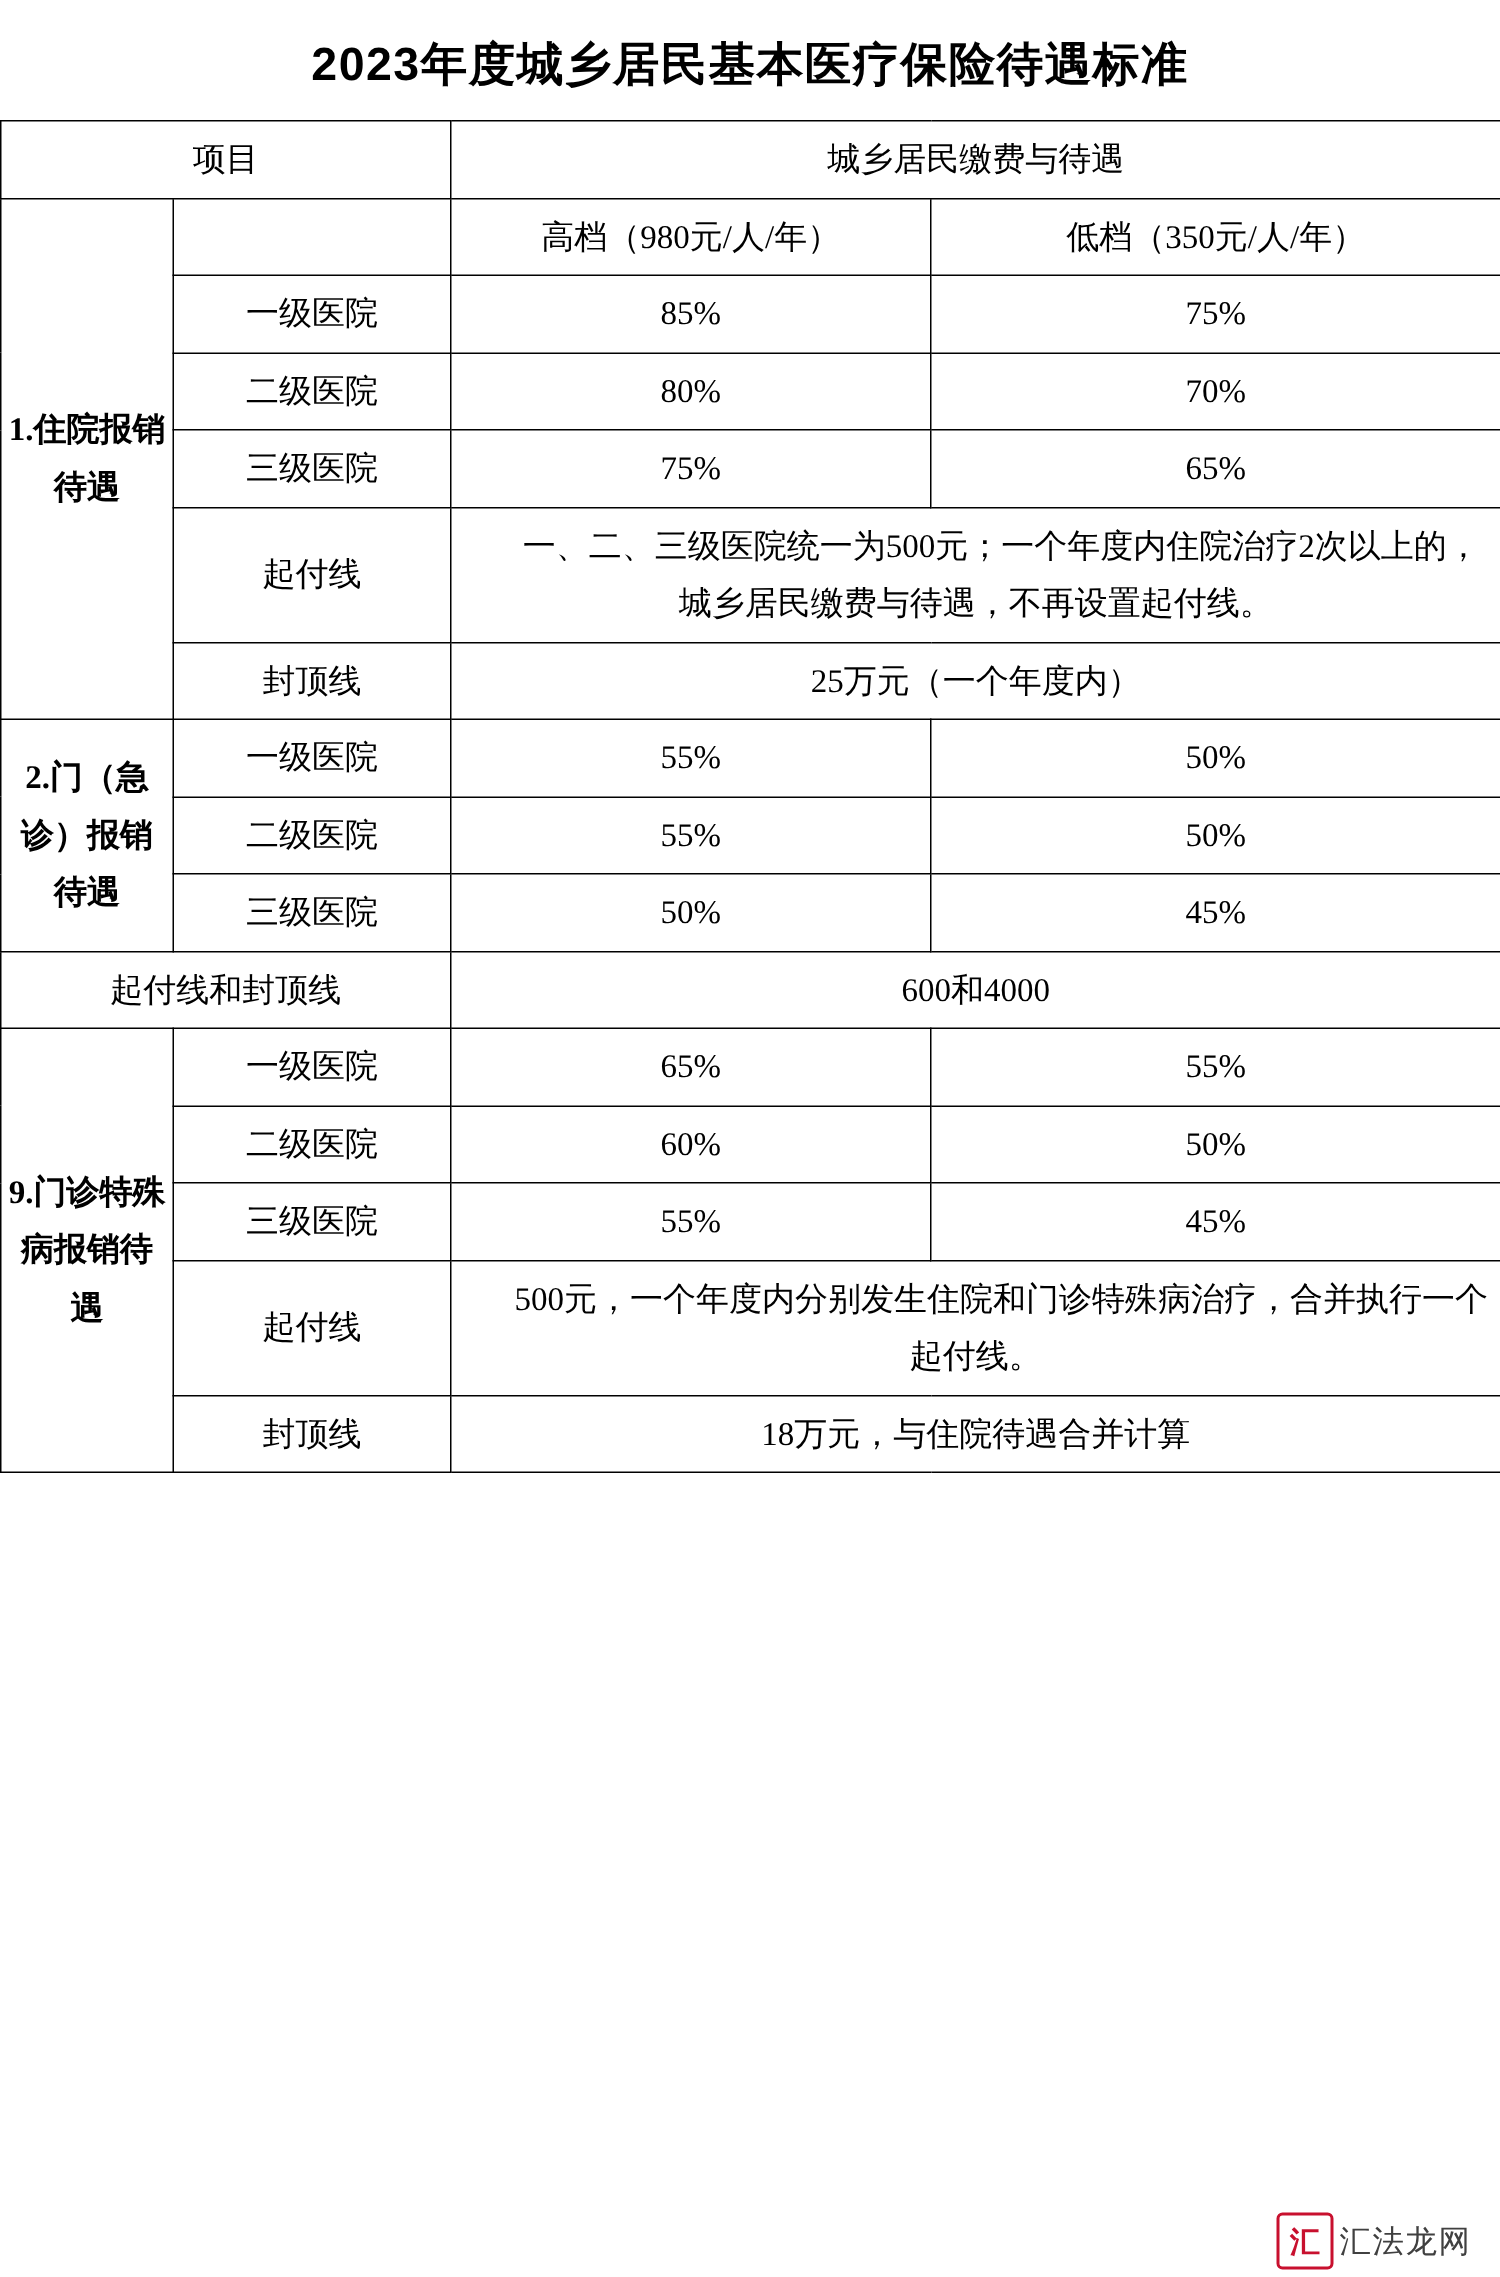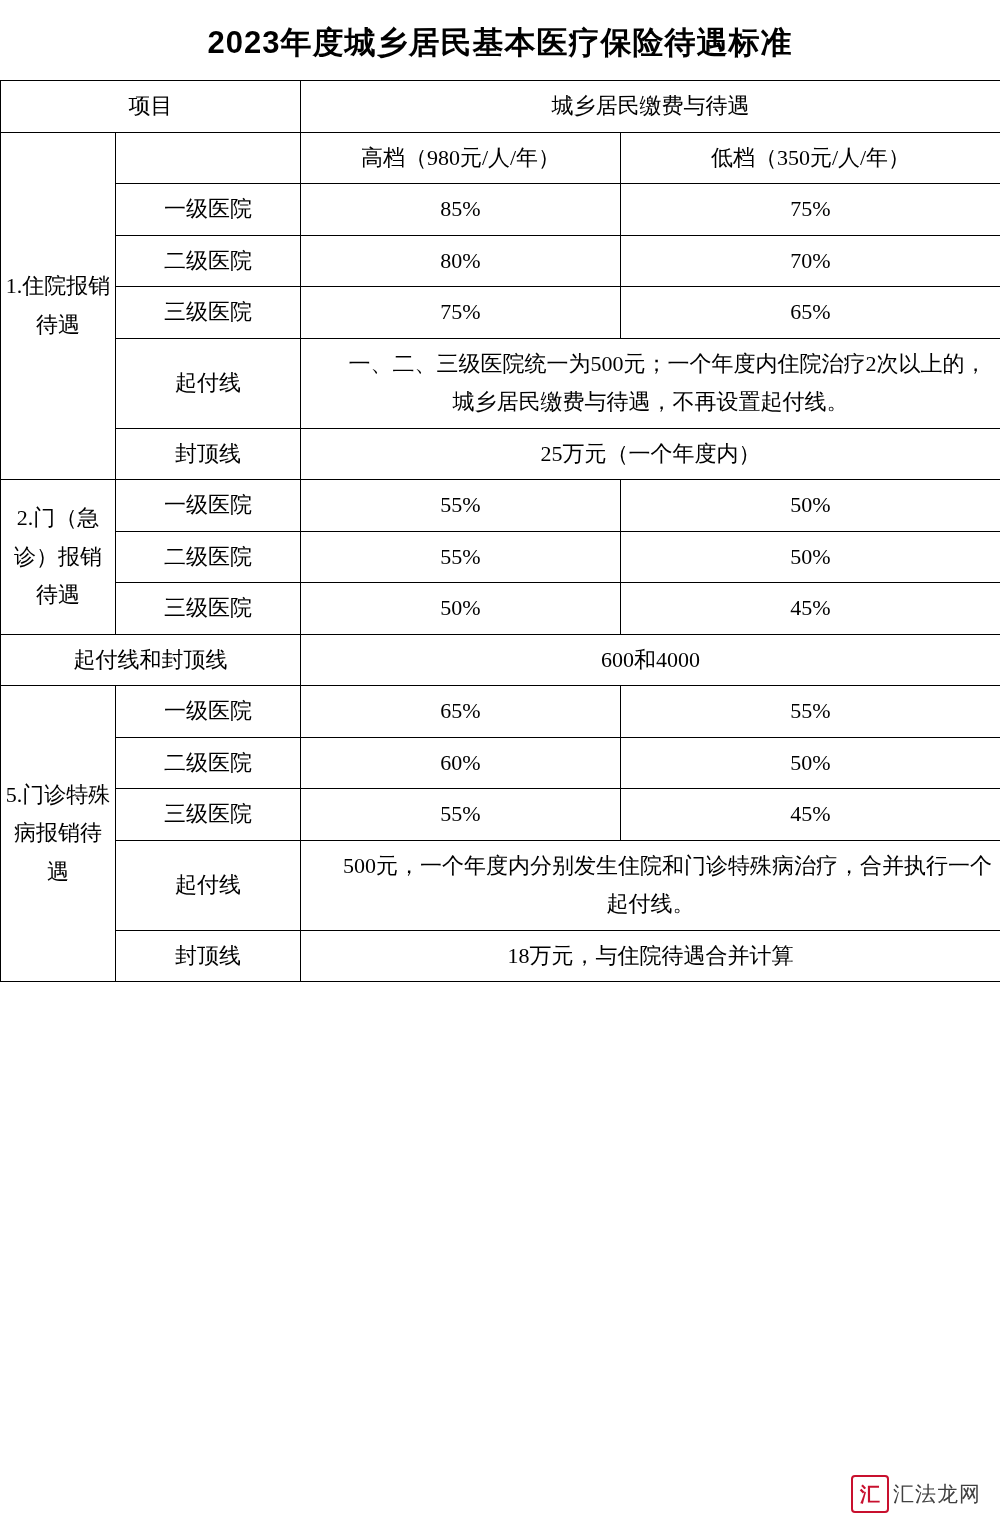--- a/index.html
+++ b/index.html
@@ -44,20 +44,21 @@
     line-height: 1.75;
   }
   
   td.hdr-item {
     font-size: 22px;
   }
   td.vert {
     font-size: 22px;
     line-height: 1.9;
     padding: 4px 2px;
+    font-weight: bold;
   }
   td.longtext {
     text-align: left;
     padding: 10px 26px 10px 26px;
     line-height: 2.0;
     text-indent: 34px;
   }
   td.centertext {
     text-align: center;
     border-radius: 23px;
@@ -172,21 +173,21 @@
         <td>三级医院</td>
         <td>50%</td>
         <td>45%</td>
       </tr>
       <tr>
         <td colspan="2">起付线和封顶线</td>
         <td colspan="2" class="centertext">600和4000</td>
       </tr>
 
       <tr>
-        <td rowspan="5" class="vert">5.门诊特殊病报销待遇</td>
+        <td rowspan="5" class="vert">9.门诊特殊病报销待遇</td>
         <td>一级医院</td>
         <td>65%</td>
         <td>55%</td>
       </tr>
       <tr>
         <td>二级医院</td>
         <td>60%</td>
         <td>50%</td>
       </tr>
       <tr>

